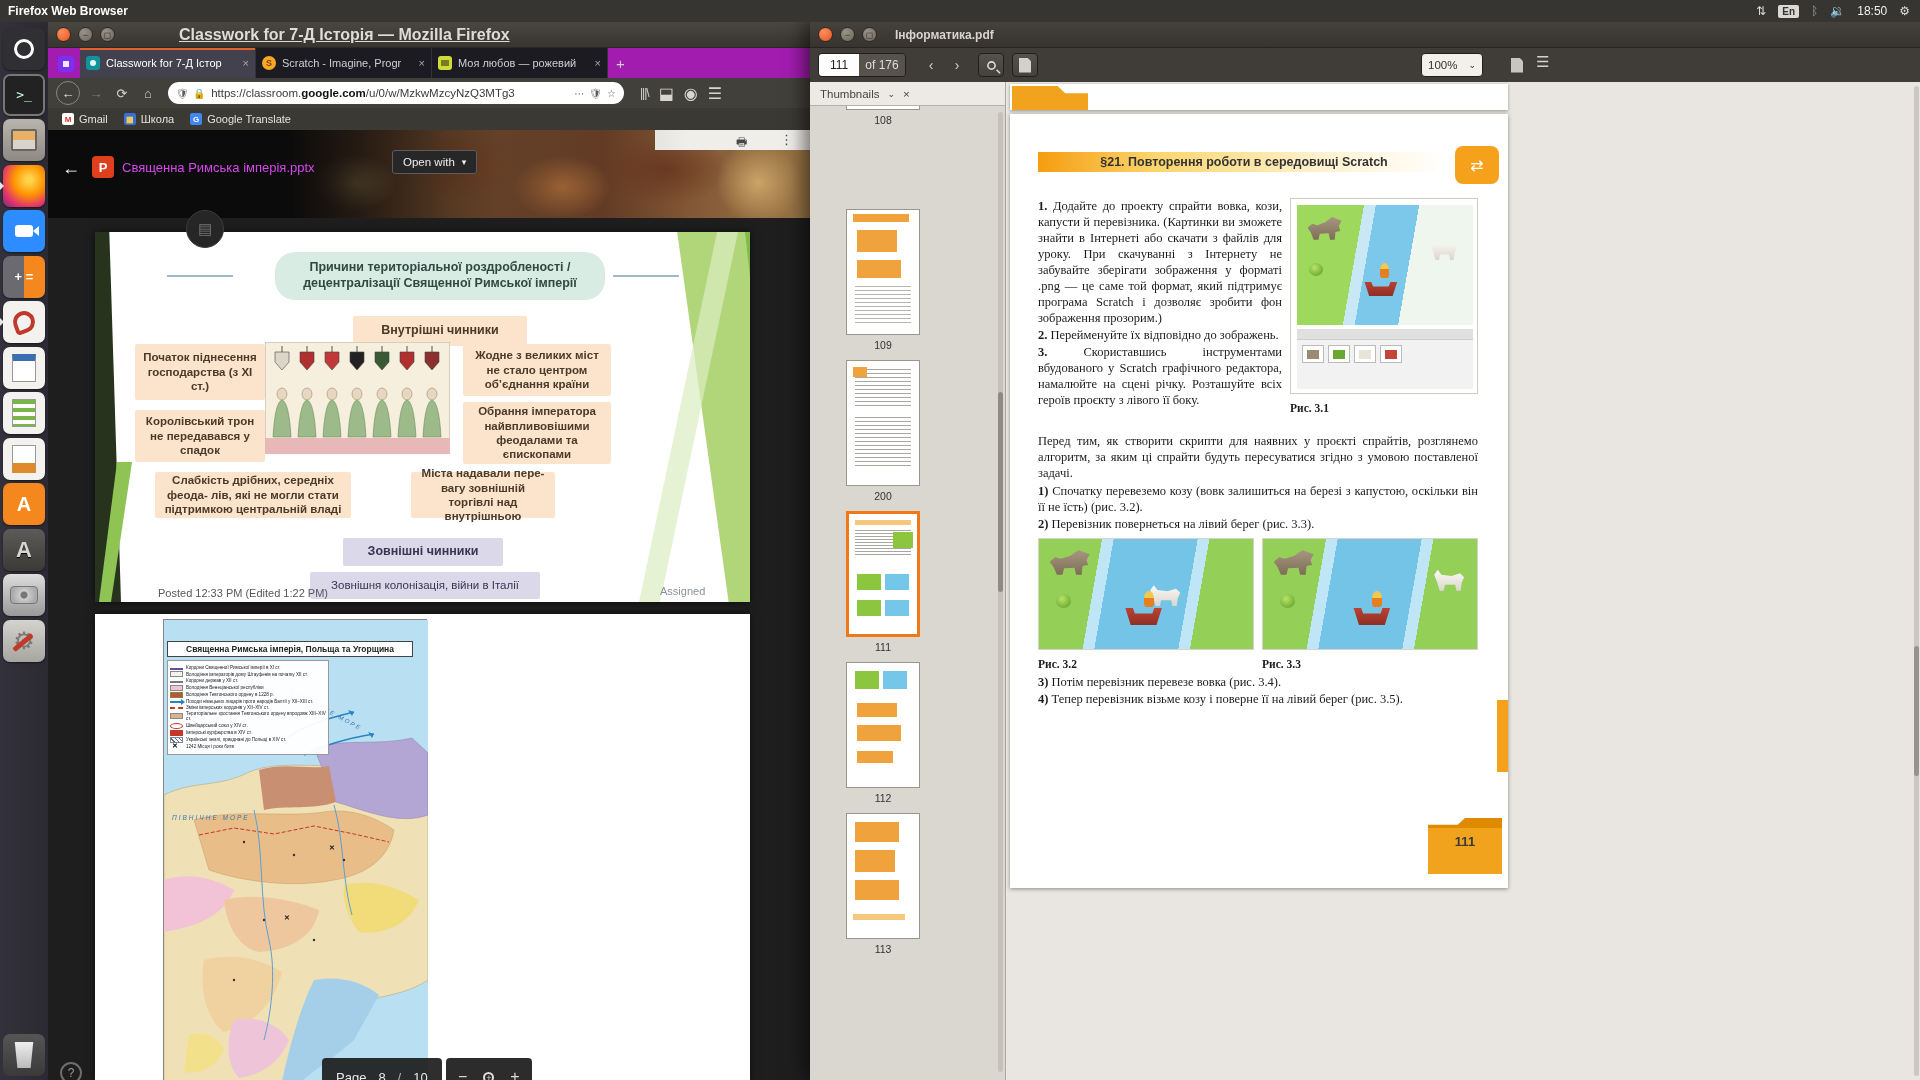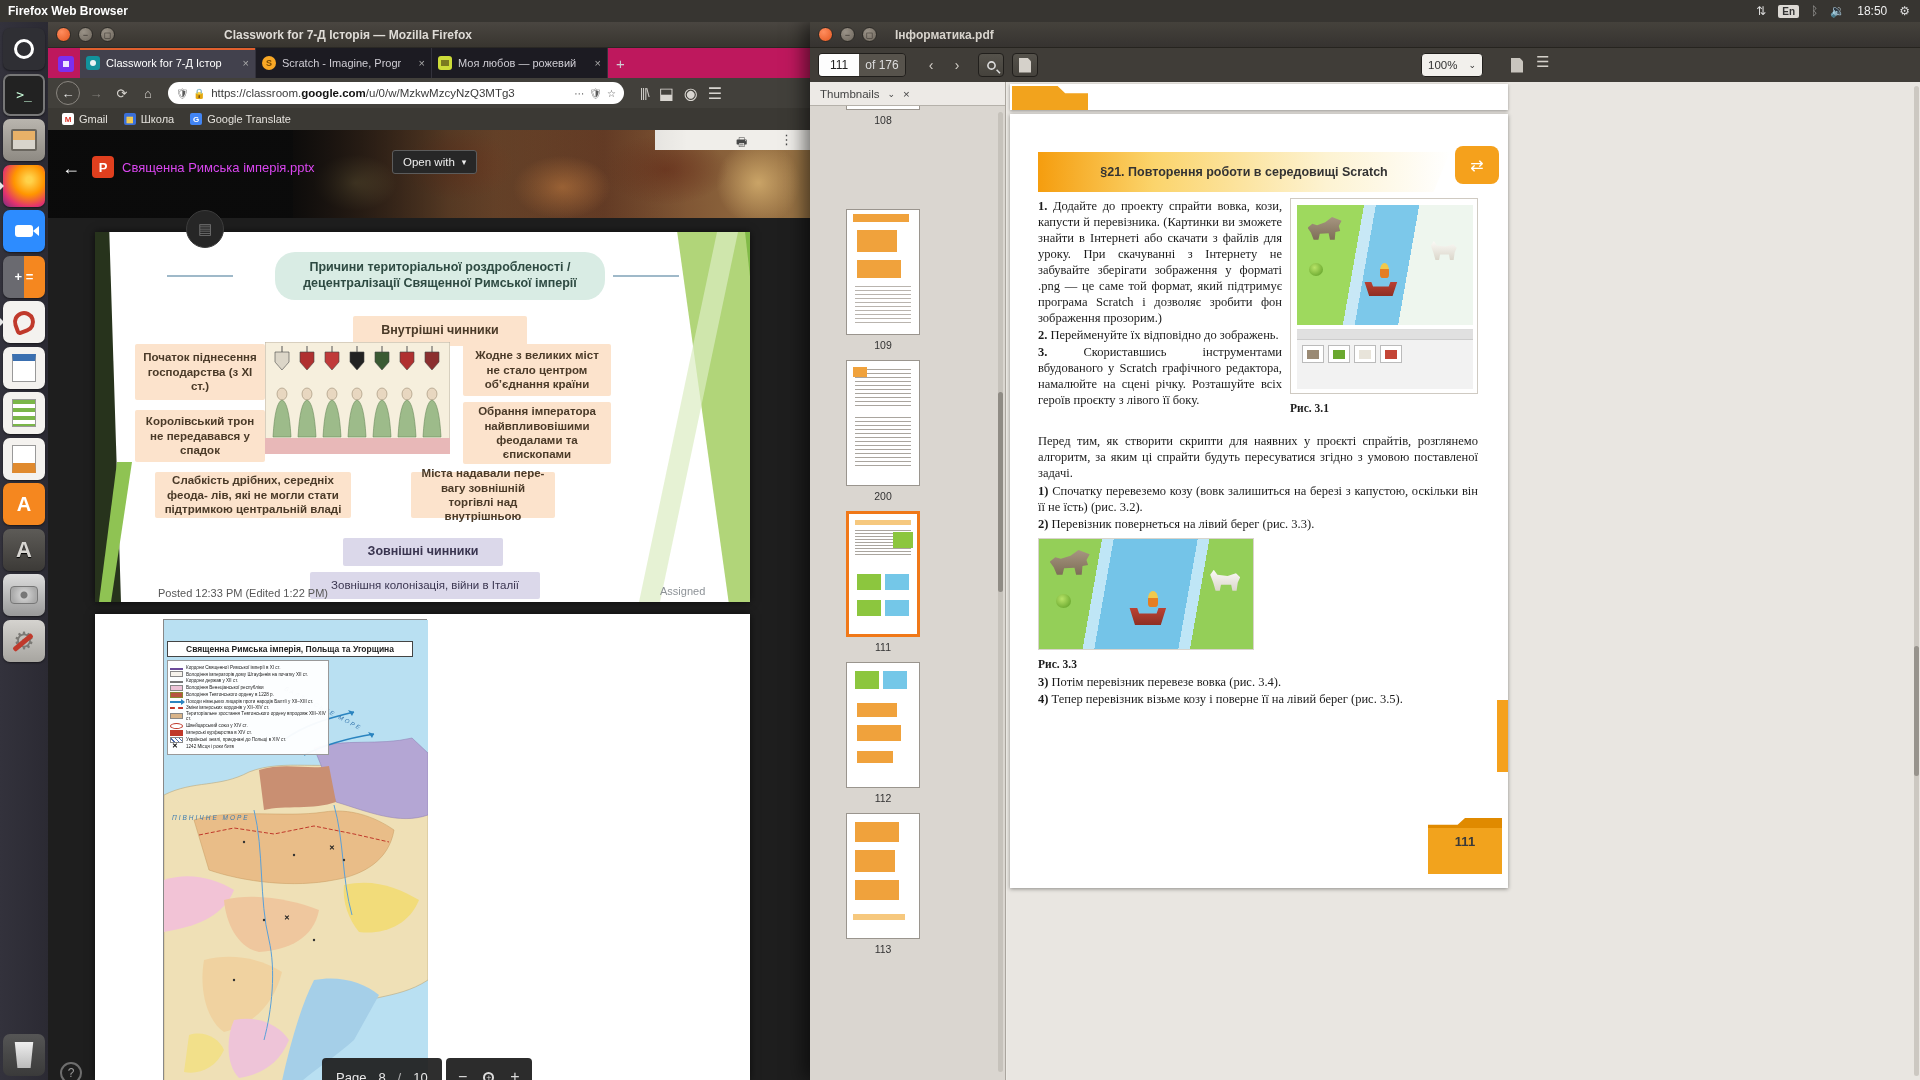--- a/index.html
+++ b/index.html
@@ -45,22 +45,22 @@
   #trash .g{ width:22px; height:26px; background:linear-gradient(#eee,#bbb); clip-path:polygon(8% 0,92% 0,80% 100%,20% 100%); }
 
   
   #ffwin { position:absolute; left:48px; top:22px; width:762px; height:1058px; background:#1f1f1f; z-index:10; }
   .titlebar { height:26px; background:linear-gradient(#4a4641,#38352f); display:flex; align-items:center;
     border-bottom:1px solid #2a2824; }
   .wbtns { display:flex; gap:7px; margin-left:8px; }
   .wbtn { width:15px; height:15px; border-radius:50%; border:1px solid #2c2a26; display:flex;align-items:center;justify-content:center; font-size:9px; color:#4a3a30;}
   .wbtn.close { background:radial-gradient(circle at 35% 30%, #ff8d5e, #e4571f); }
   .wbtn.minmax { background:radial-gradient(circle at 35% 30%, #9a9287, #6e675d); color:#332f2a; }
-  .wtitle { color:#dfdcd7; font-weight:bold; font-size:12px; margin-left:109px; }
-  #ff-tabbar { height:30px; background:#be185d; display:flex; align-items:flex-end; }
+  .wtitle { color:#dfdcd7; font-weight:bold; font-size:16px; margin-left:64px;text-decoration:underline; }
+  #ff-tabbar { height:30px; background:#a21caf; display:flex; align-items:flex-end; }
   .pinned-tile { width:16px; height:16px; margin:0 6px 6px 10px; background:#7b2ff0; border-radius:3px;
     display:flex; align-items:center; justify-content:center; }
   .pinned-tile .q { width:6px; height:6px; background:#efe7ff; }
   .fftab { width:176px; height:30px; display:flex; align-items:center; gap:6px; padding:0 6px;
     color:#cfcdd4; font-size:11px; background:#1c1b22; border-right:1px solid #33323c; position:relative; }
   .fftab.active { background:#42414d; color:#fff; }
   .fftab.active::before { content:""; position:absolute; left:0; top:0; width:100%; height:2px; background:#e0602e; }
   .fftab .lbl { white-space:nowrap; overflow:hidden; text-overflow:clip; flex:1; }
   .fftab .cls { color:#aaa; font-size:11px; }
   .fav { width:14px; height:14px; border-radius:3px; flex:none; display:flex;align-items:center;justify-content:center; font-size:9px; color:#fff; }
@@ -232,21 +232,21 @@
     background-repeat:no-repeat; background-size:44px 20px,40px 22px,44px 20px,52px 6px;
     background-position:8px 8px,8px 36px,8px 66px,6px 100px; }
 
   
   #canvas { position:absolute; left:197px; top:0; width:913px; height:998px; background:#e9e6e1; }
   #prevpage { position:absolute; left:3px; top:2px; width:498px; height:26px; background:#fff; box-shadow:0 1px 3px rgba(0,0,0,.35); }
   #prevfolder { position:absolute; left:2px; top:2px; width:76px; height:24px; background:#f2a31d;
     clip-path:polygon(0 0,60% 0,70% 30%,100% 30%,100% 100%,0 100%); }
   #page111 { position:absolute; left:3px; top:32px; width:498px; height:774px; background:#fff;
     box-shadow:0 1px 4px rgba(0,0,0,.4); font-family:"Liberation Serif",serif; color:#1c1c1c; }
-  #p-banner { position:absolute; left:28px; top:38px; width:412px; height:40px;
+  #p-banner { position:absolute; left:28px; top:38px; width:412px; height:20px;
     background:linear-gradient(90deg,#f59d0e,#fbd46b 28%,#fdf3d2 70%,#fff);
     clip-path:polygon(0 0,100% 0,96% 100%,0 100%);
     display:flex; align-items:center; justify-content:center; }
   #p-banner .t { font-size:12.5px; font-weight:bold; color:#333; font-family:"Liberation Sans",sans-serif; }
   #p-bannicon { position:absolute; left:445px; top:32px; width:44px; height:38px; background:#f5a11c; border-radius:8px;
     display:flex; align-items:center; justify-content:center; color:#fff; font-size:16px; }
   #p-body { position:absolute; left:28px; top:84px; width:440px; font-size:12.5px; line-height:16px; text-align:justify; }
   .prow { display:flex; gap:8px; }
   #p-colleft { width:244px; }
   .pitem { margin-bottom:1px; } .pitem b { font-weight:bold; }
@@ -708,20 +708,30 @@
             <div class="para">Перед тим, як створити скрипти для наявних у проєкті спрайтів, розглянемо алгоритм, за яким ці спрайти будуть пересуватися згідно з умовою поставленої задачі.</div>
             <div class="steps" id="p-steps">
                 <div class="pitem"><b>1) </b>Спочатку перевеземо козу (вовк залишиться на березі з капустою, оскільки він її не їсть) (рис. 3.2).</div>
                 <div class="pitem"><b>2) </b>Перевізник повернеться на лівий берег (рис. 3.3).</div>
               </div>
             <div class="figrow" id="p-figrow1">
                 <div class="figbox">
                   <div class="fig">
                     <div class="sp sp-wolf" style="left: 5%; top: 10%; width: 40px; height: 26px;"></div>
                     <div class="sp sp-cabbage" style="left: 8%; top: 50%; width: 15px; height: 14px;"></div>
+                    <div class="sp sp-goat" style="left: 52%; top: 42%; width: 30px; height: 22px;"></div>
+                    <div class="sp sp-boat" style="left: 40%; top: 60%; width: 38px; height: 20px;"></div>
+                    <div class="sp sp-man" style="left: 49%; top: 47%; width: 10px; height: 16px;"></div>
+                  </div>
+                  <div class="figcap">Рис. 3.2</div>
+                </div>
+                <div class="figbox">
+                  <div class="fig">
+                    <div class="sp sp-wolf" style="left: 5%; top: 10%; width: 40px; height: 26px;"></div>
+                    <div class="sp sp-cabbage" style="left: 8%; top: 50%; width: 15px; height: 14px;"></div>
                     <div class="sp sp-boat" style="left: 42%; top: 60%; width: 38px; height: 20px;"></div>
                     <div class="sp sp-man" style="left: 51%; top: 47%; width: 10px; height: 16px;"></div>
                     <div class="sp sp-goat" style="left: 80%; top: 28%; width: 30px; height: 22px;"></div>
                   </div>
                   <div class="figcap">Рис. 3.3</div>
                 </div>
               </div>
             <div class="steps" id="p-steps2">
                 <div class="pitem"><b>3) </b>Потім перевізник перевезе вовка (рис. 3.4).</div>
                 <div class="pitem"><b>4) </b>Тепер перевізник візьме козу і поверне її на лівий берег (рис. 3.5).</div>

